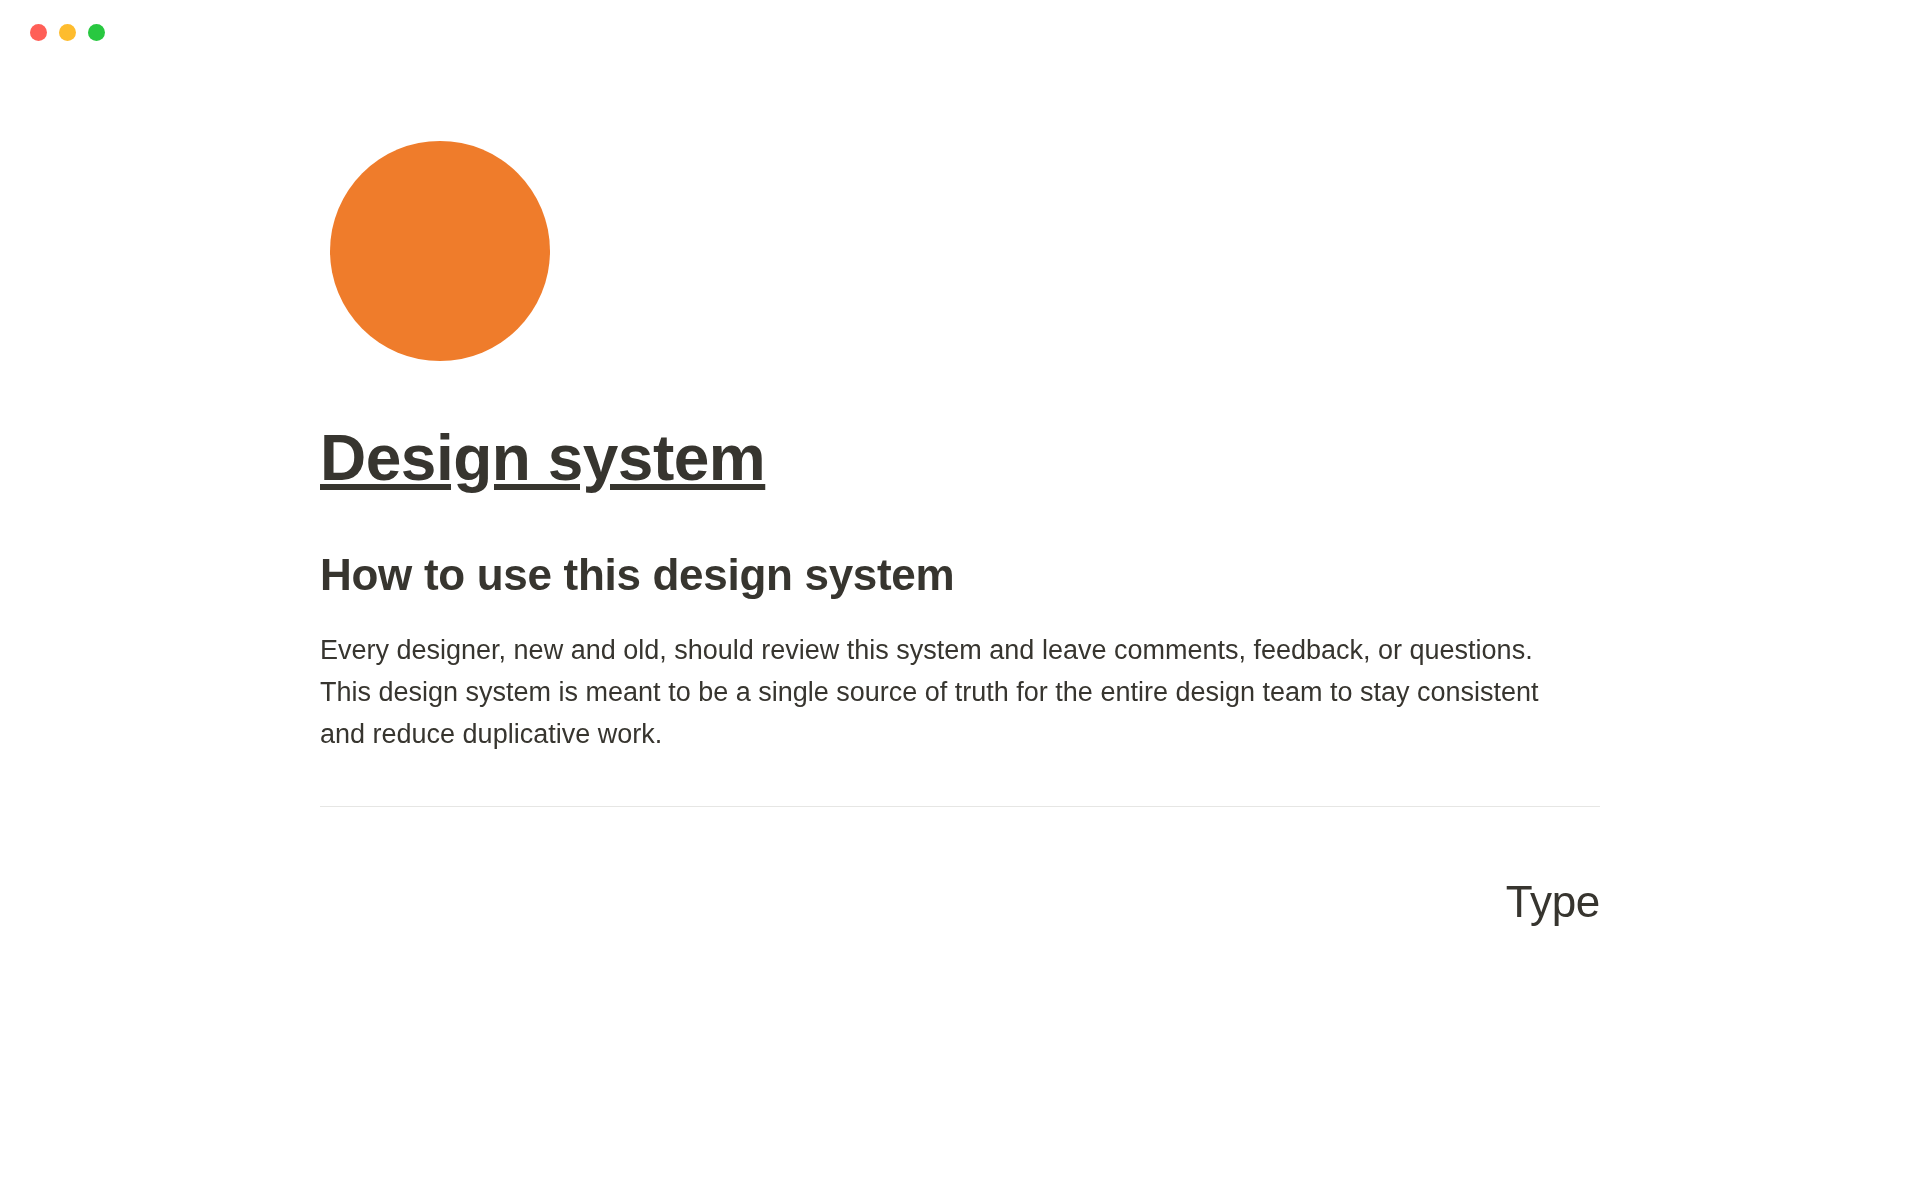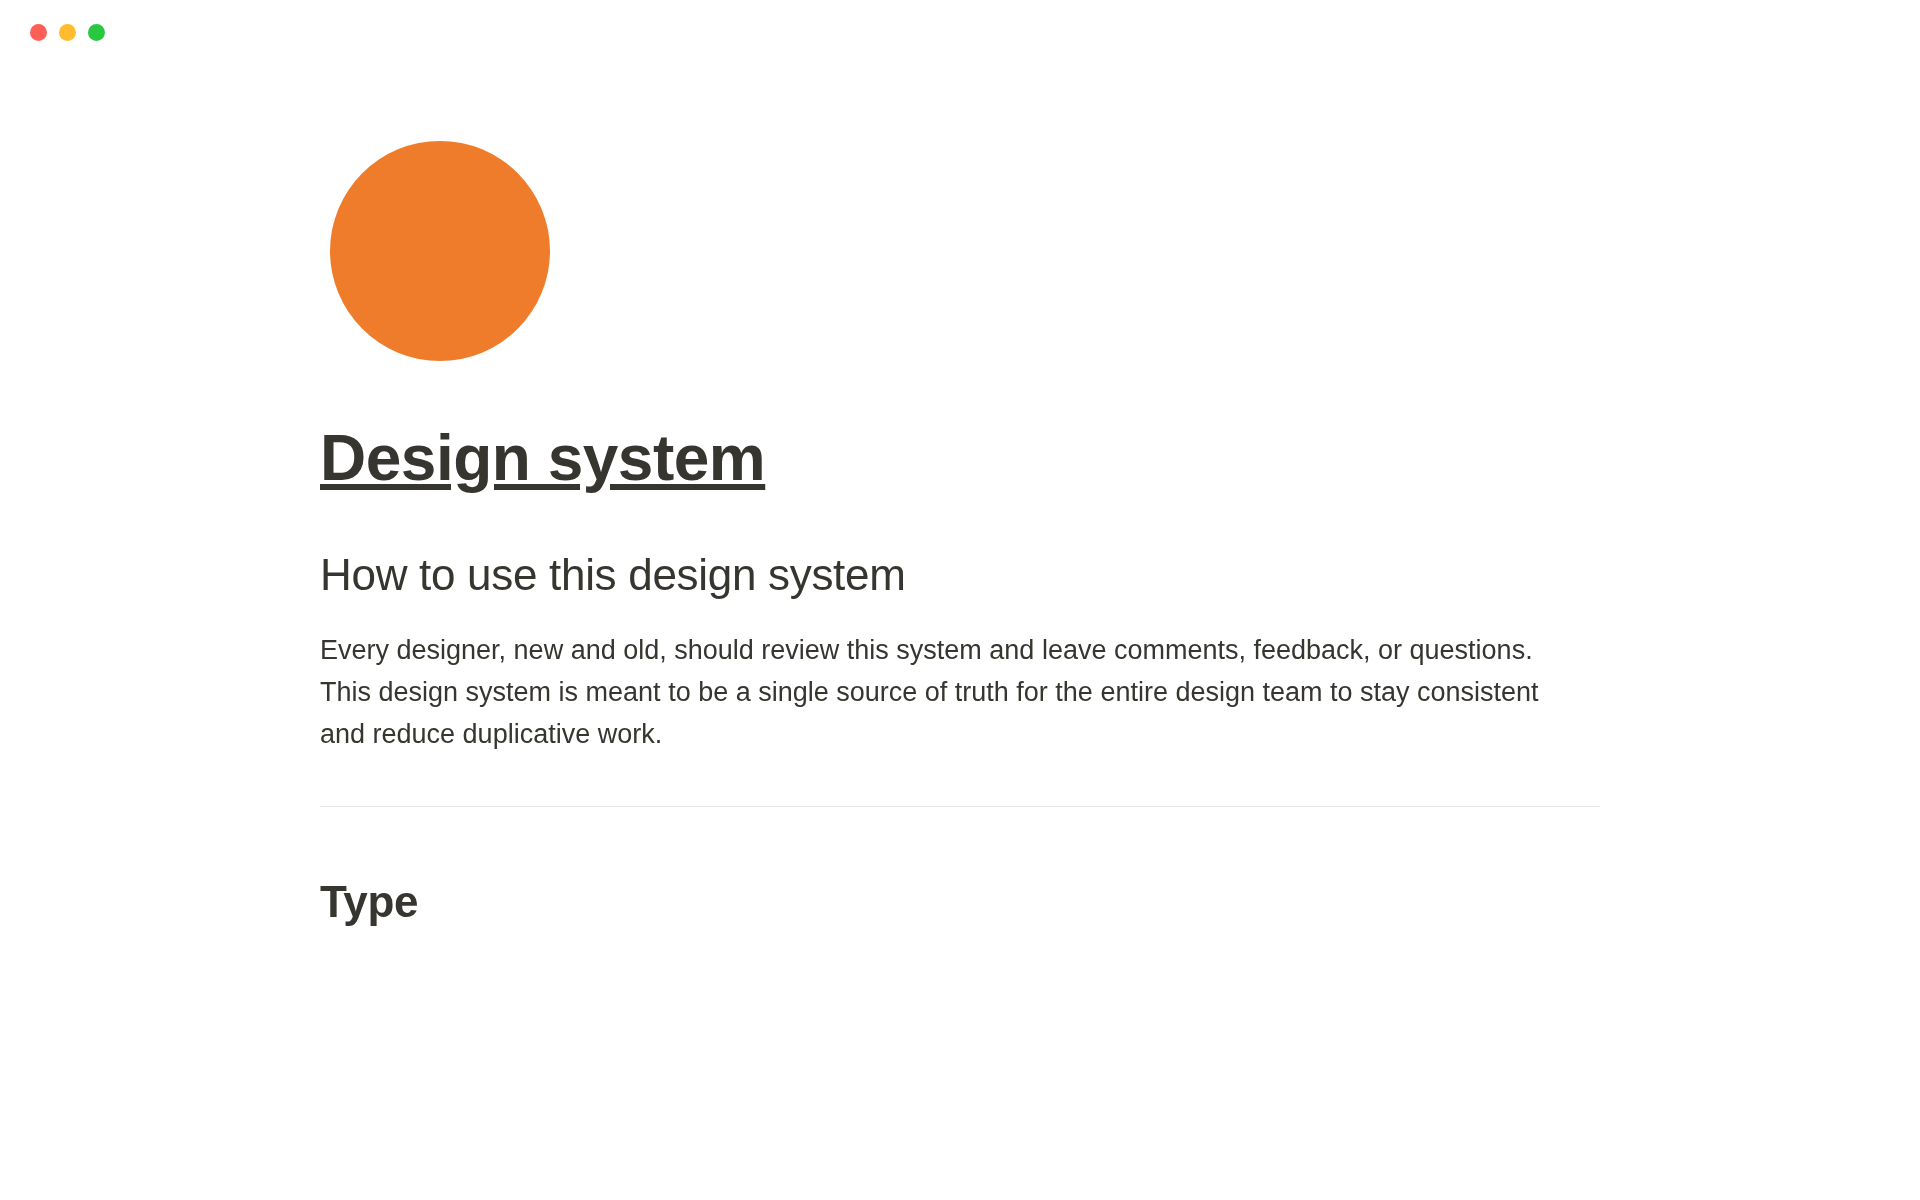--- a/index.html
+++ b/index.html
@@ -42,44 +42,45 @@
     .page-title {
       font-size: 64px;
       font-weight: 700;
       color: #37352f;
       letter-spacing: -0.5px;
       margin-bottom: 55px;
       text-decoration: underline;
     }
     .section-heading {
       font-size: 44px;
-      font-weight: 400;
+      font-weight: 700;
       color: #37352f;
       margin-bottom: 30px;
       letter-spacing: -0.3px;
     }
     .body-text {
       font-size: 27px;
       line-height: 1.55;
       color: #37352f;
       font-weight: 400;
       margin-bottom: 50px;
       max-width: 1260px;
     }
     .divider {
       border: none;
       border-top: 1px solid #e6e6e4;
       margin: 50px 0 70px 0;
     }
     .subheading {
       font-size: 44px;
-      font-weight: 700;
+      font-weight: 400;
       color: #37352f;
       margin-bottom: 30px;
       letter-spacing: -0.3px;
+      text-align: right;
     }
     .italic-text {
       font-size: 27px;
       line-height: 1.55;
       color: #7a7975;
       font-style: italic;
       font-weight: 400;
       max-width: 1260px;
     }
   </style>

